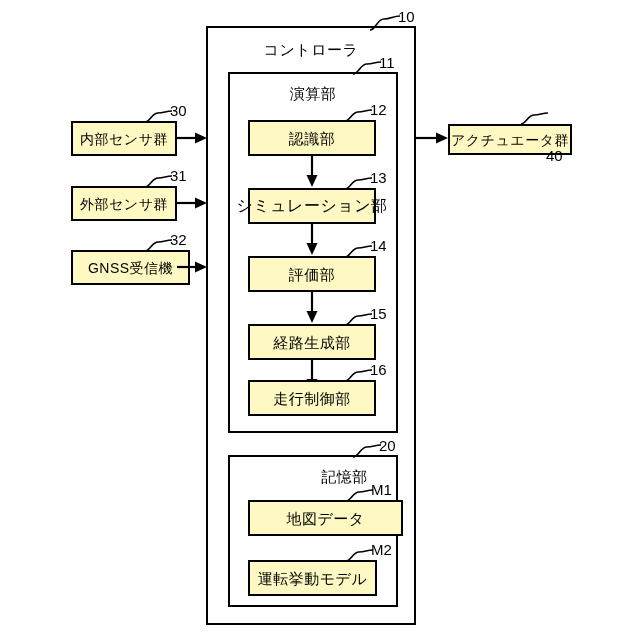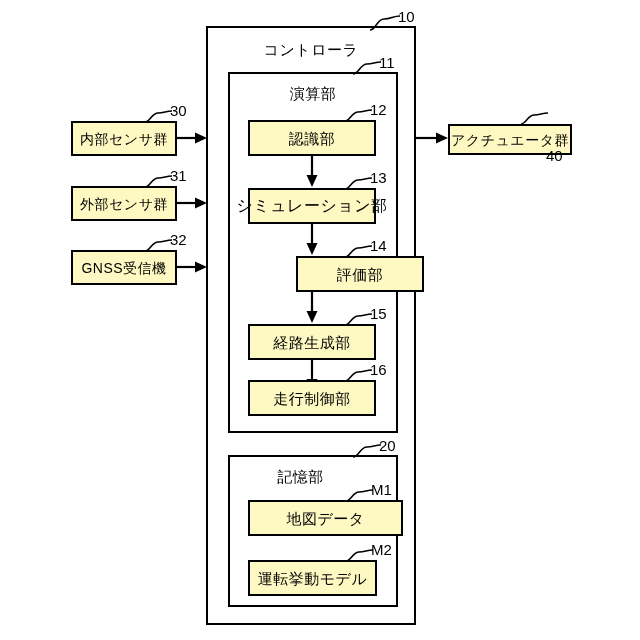--- a/index.html
+++ b/index.html
@@ -103,21 +103,21 @@
   <div class="ref-num" style="left:370px; top:169px;">13</div>
   <svg class="lead" style="left:344px; top:176px; width:30px; height:16px;">
     <path d="M1,13 C6,13 8,4 14,4 C20,4 22,2 28,2" stroke="#000" stroke-width="1.6" fill="none"></path>
   </svg>
 
   <svg class="arrow" style="left:304px; top:224px; width:18px; height:32px;">
     <path d="M8,0 L8,22" stroke="#000" stroke-width="2.2" fill="none"></path>
     <path d="M8,31 L2.5,19 L13.5,19 Z" fill="#000"></path>
   </svg>
 
-  <div class="box" style="left:248px; top:256px; width:128px; height:36px;margin-left:48px;">
+  <div class="box" style="left:248px; top:256px; width:128px; height:36px;">
     <span class="box-label">評価部</span>
   </div>
   <div class="ref-num" style="left:370px; top:237px;">14</div>
   <svg class="lead" style="left:344px; top:244px; width:30px; height:16px;">
     <path d="M1,13 C6,13 8,4 14,4 C20,4 22,2 28,2" stroke="#000" stroke-width="1.6" fill="none"></path>
   </svg>
 
   <svg class="arrow" style="left:304px; top:292px; width:18px; height:32px;">
     <path d="M8,0 L8,22" stroke="#000" stroke-width="2.2" fill="none"></path>
     <path d="M8,31 L2.5,19 L13.5,19 Z" fill="#000"></path>
@@ -138,21 +138,21 @@
 
   <div class="box" style="left:248px; top:380px; width:128px; height:36px;justify-content:center;">
     <span class="box-label">走行制御部</span>
   </div>
   <div class="ref-num" style="left:370px; top:361px;">16</div>
   <svg class="lead" style="left:344px; top:368px; width:30px; height:16px;">
     <path d="M1,13 C6,13 8,4 14,4 C20,4 22,2 28,2" stroke="#000" stroke-width="1.6" fill="none"></path>
   </svg>
 
   <div class="container" style="left:228px; top:455px; width:170px; height:152px;"></div>
-  <div class="container-title" style="left:228px; top:468px; width:145px;">記憶部</div>
+  <div class="container-title" style="left:228px; top:468px; width:145px;padding-left:44px;">記憶部</div>
   <div class="ref-num" style="left:379px; top:437px;">20</div>
   <svg class="lead" style="left:352px; top:443px; width:32px; height:16px;">
     <path d="M1,14 C7,14 8,4 15,4 C21,4 23,2 29,2" stroke="#000" stroke-width="1.6" fill="none"></path>
   </svg>
 
   <div class="box" style="left:248px; top:500px; width:155px; height:36px;">
     <span class="box-label">地図データ</span>
   </div>
   <div class="ref-num" style="left:371px; top:481px;">M1</div>
   <svg class="lead" style="left:345px; top:488px; width:30px; height:16px;">
@@ -184,21 +184,21 @@
   </div>
   <div class="ref-num" style="left:170px; top:167px;">31</div>
   <svg class="lead" style="left:144px; top:174px; width:30px; height:16px;">
     <path d="M1,13 C6,13 8,4 14,4 C20,4 22,2 28,2" stroke="#000" stroke-width="1.6" fill="none"></path>
   </svg>
   <svg class="arrow" style="left:177px; top:195px; width:32px; height:18px;">
     <path d="M0,8 L21,8" stroke="#000" stroke-width="2.2" fill="none"></path>
     <path d="M30,8 L18,2.5 L18,13.5 Z" fill="#000"></path>
   </svg>
 
-  <div class="box" style="left:71px; top:250px; width:106px; height:35px;">
+  <div class="box" style="left:71px; top:250px; width:119px; height:35px;">
     <span class="box-label" style="font-size:14px;">GNSS受信機</span>
   </div>
   <div class="ref-num" style="left:170px; top:231px;">32</div>
   <svg class="lead" style="left:144px; top:238px; width:30px; height:16px;">
     <path d="M1,13 C6,13 8,4 14,4 C20,4 22,2 28,2" stroke="#000" stroke-width="1.6" fill="none"></path>
   </svg>
   <svg class="arrow" style="left:177px; top:259px; width:32px; height:18px;">
     <path d="M0,8 L21,8" stroke="#000" stroke-width="2.2" fill="none"></path>
     <path d="M30,8 L18,2.5 L18,13.5 Z" fill="#000"></path>
   </svg>

